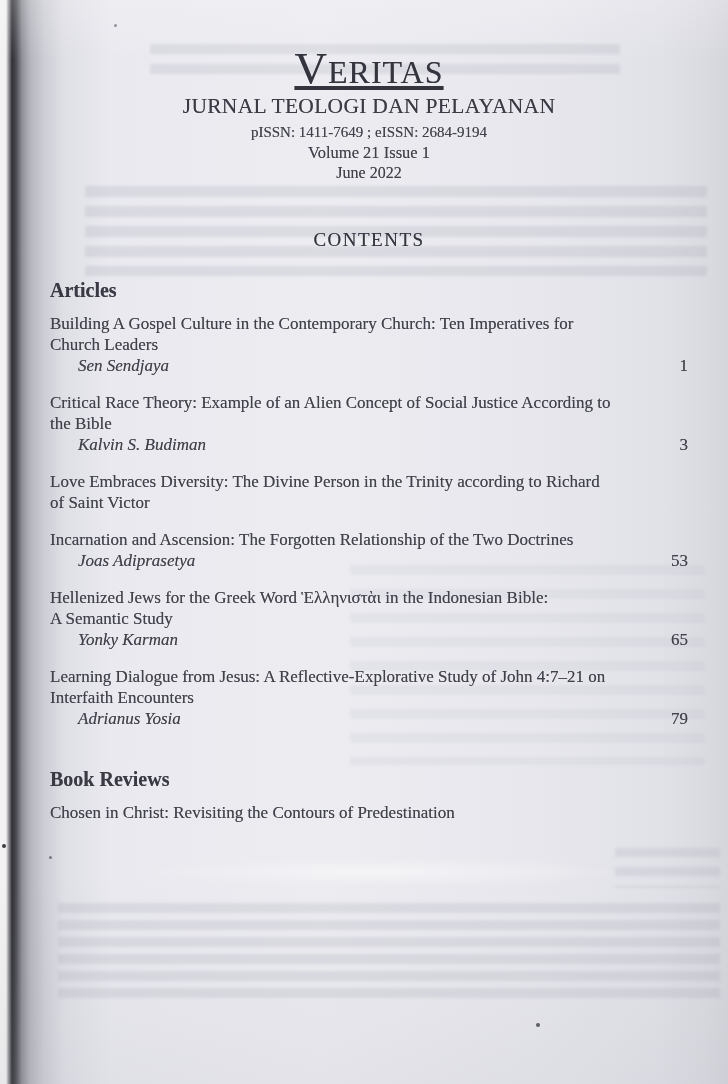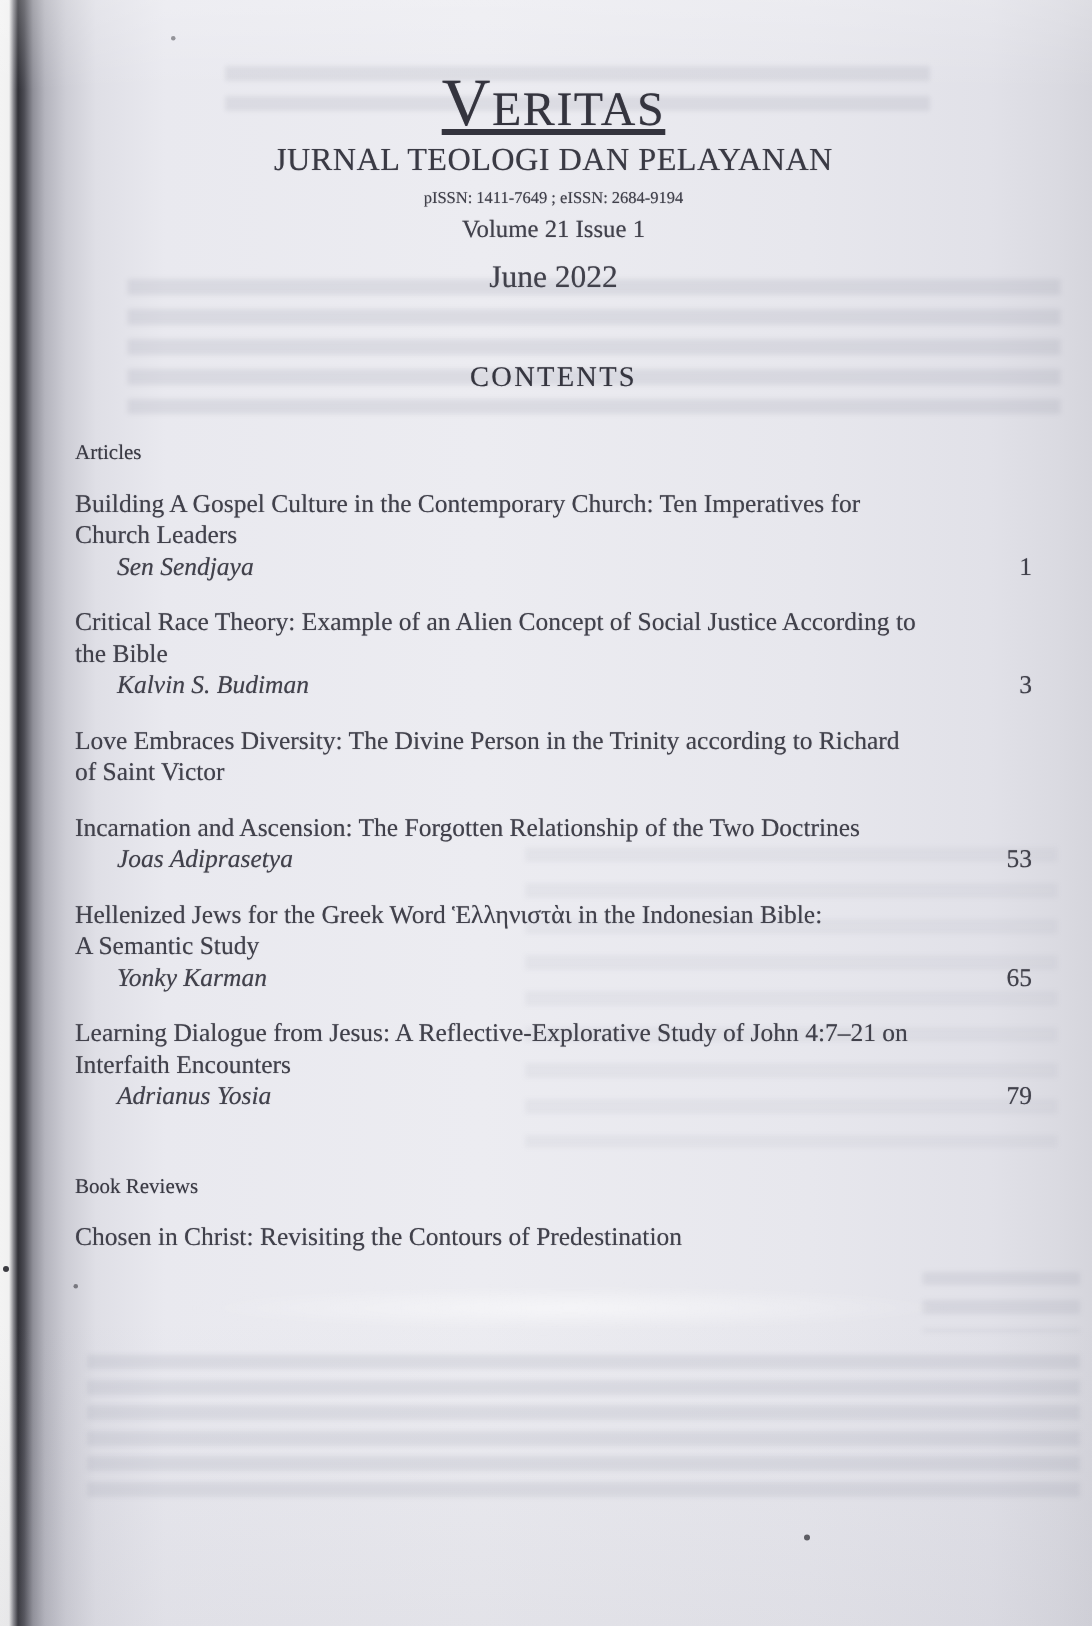--- a/index.html
+++ b/index.html
@@ -34,39 +34,39 @@
     margin: 0;
     font-size: 45px;
     line-height: 1.0;
     font-weight: normal;
     font-variant: small-caps;
     letter-spacing: 1px;
     color: #34343e;
     text-decoration: underline;
   }
   .journal-subtitle { font-size: 21.5px; line-height: 1.1; margin-top: 4px; letter-spacing: 0.3px; color: #3a3a44; }
-  .journal-issn    { font-size: 11px; line-height: 19px; margin-top: 4px; }
+  .journal-issn    { font-size: 15px; line-height: 19px; margin-top: 4px; }
   .journal-volume  { font-size: 16.5px; line-height: 19px; margin-top: 1px; }
-  .journal-date    { font-size: 21px; line-height: 19px; margin-top: 13px; }
+  .journal-date    { font-size: 16px; line-height: 19px; margin-top: 1px; }
 
   .contents-heading {
     margin: 46px 0 0 0;
     text-align: center;
     font-size: 19px;
     line-height: 24px;
     font-weight: normal;
     letter-spacing: 1.5px;
     color: #35353f;
   }
 
   .section-label {
     margin: 28px 0 12px 0;
-    font-size: 14px;
+    font-size: 20px;
     line-height: 21px;
-    font-weight: normal;
+    font-weight: bold;
     color: #3a3a44;
   }
   .section-label.book-reviews { margin-top: 40px; }
 
   .entry { margin: 0 0 16px 0; }
   .entry-title {
     font-size: 17px;
     line-height: 21px;
     white-space: pre-line;
     max-width: 600px;

